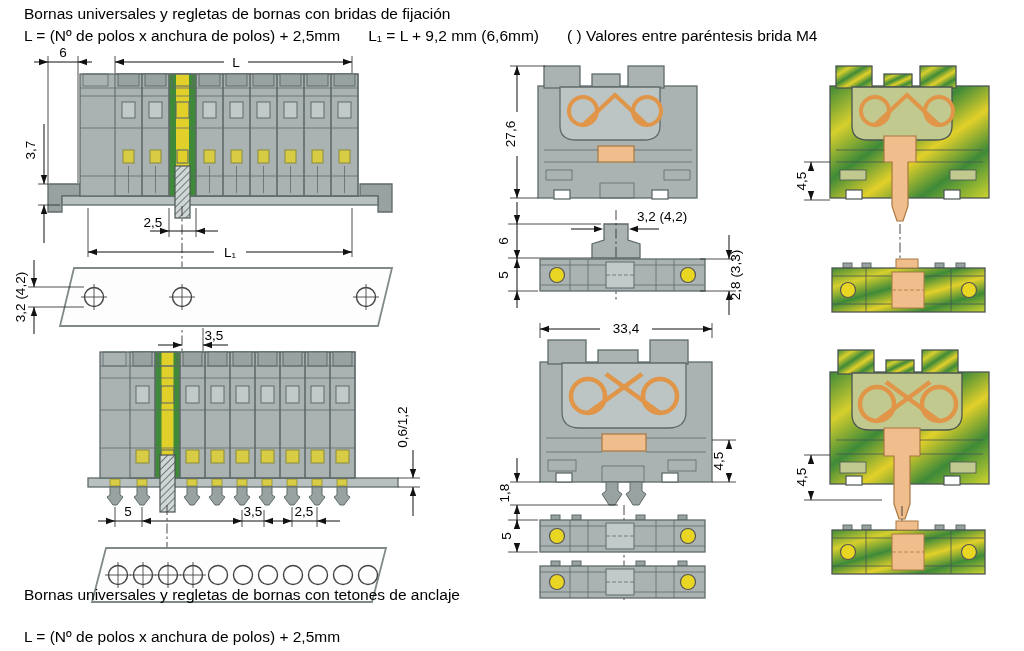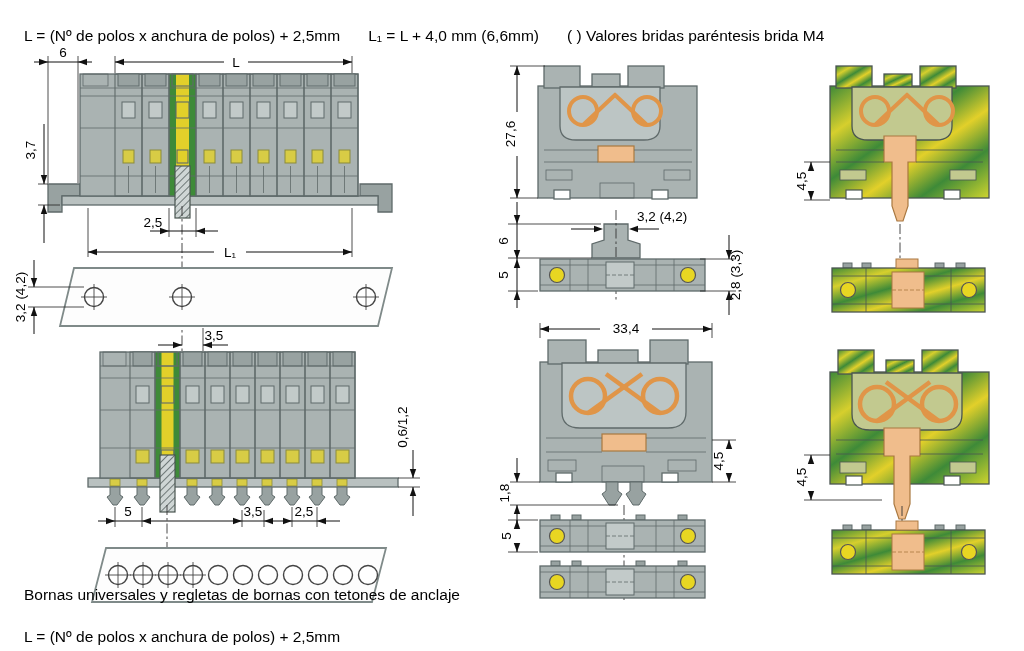--- a/index.html
+++ b/index.html
@@ -14,22 +14,23 @@
   .dim{stroke:#111;stroke-width:1;fill:none}
   .cl{stroke:#333;stroke-width:0.9;stroke-dasharray:10 3 2.5 3;fill:none}
   .ol{stroke:#5f6a6a;stroke-width:1.3}
   .thin{stroke:#5f6a6a;stroke-width:0.8;fill:none}
 </style>
 </head>
 <body>
 
 <div class="page">
 
+  <div class="txt" style="top:5px">Bornas universales y regletas de bornas con bridas de fijación</div>
   <div class="txt formula-row" style="top:27px">
-    <span>L = (Nº de polos x anchura de polos) + 2,5mm</span><span>L₁ = L + 4,0 mm (6,6mm)</span><span>( ) Valores bridas paréntesis brida M4</span>
+    <span>L = (Nº de polos x anchura de polos) + 2,5mm</span><span>L₁ = L + 9,2 mm (6,6mm)</span><span>( ) Valores entre paréntesis brida M4</span>
   </div>
 
   <svg class="drawing" width="1024" height="651" viewBox="0 0 1024 651">
     <defs>
       <linearGradient id="gnye" x1="0" y1="0" x2="1" y2="1">
         <stop offset="0" stop-color="#3e8a38"></stop>
         <stop offset="0.22" stop-color="#d6cf2d"></stop>
         <stop offset="0.42" stop-color="#3e8a38"></stop>
         <stop offset="0.6" stop-color="#e2d02a"></stop>
         <stop offset="0.78" stop-color="#3e8a38"></stop>

